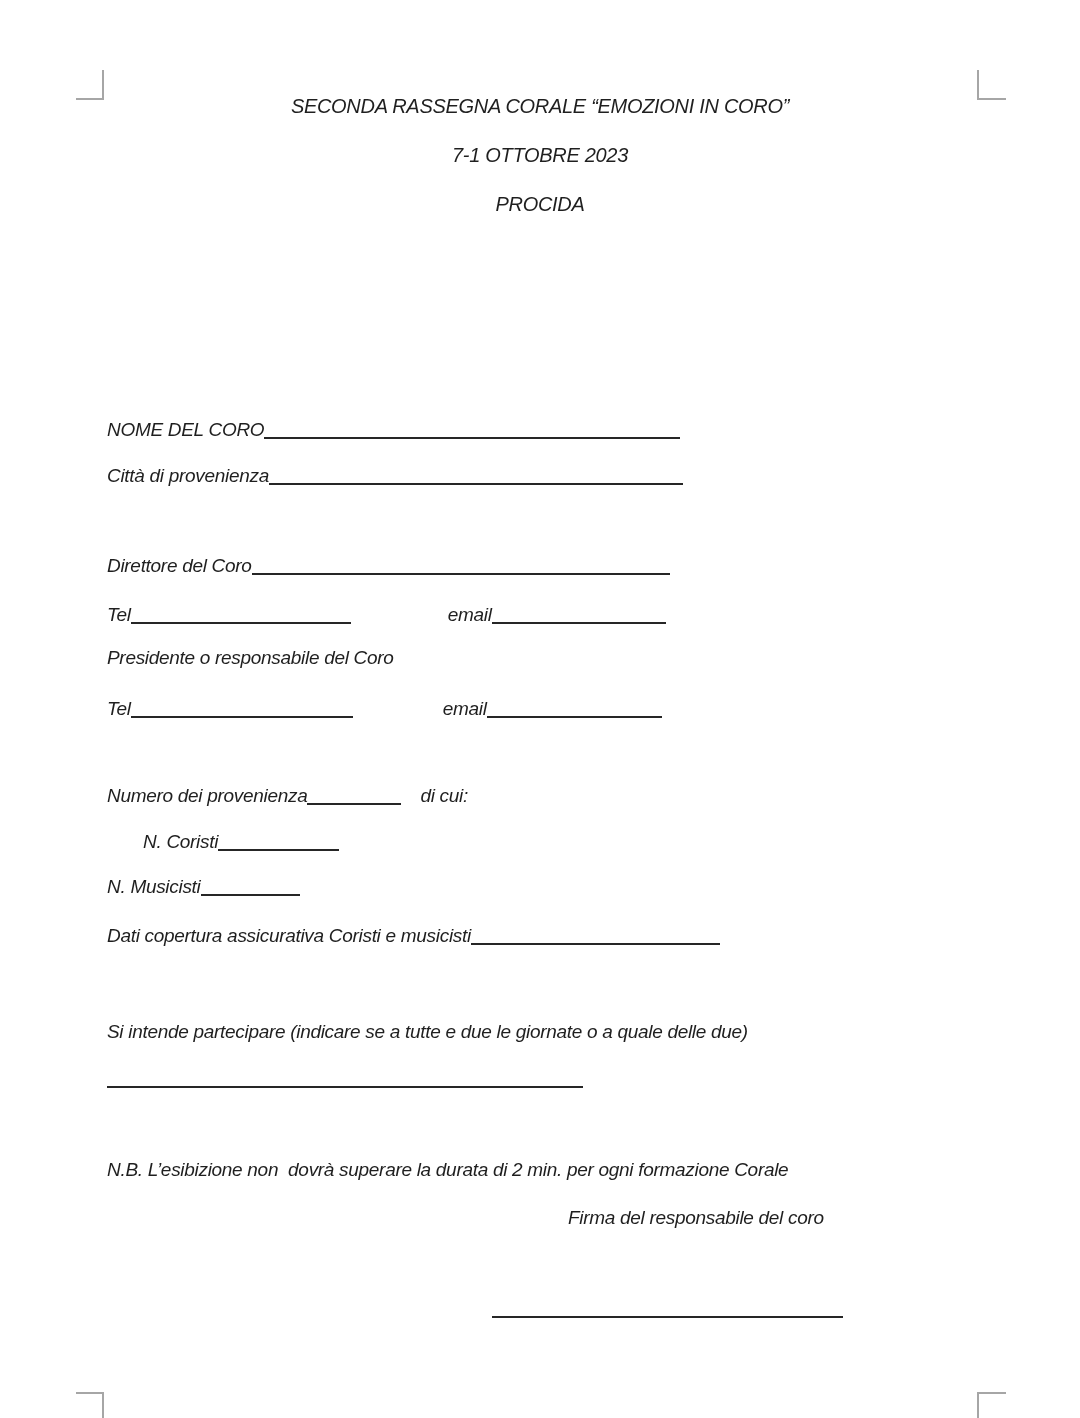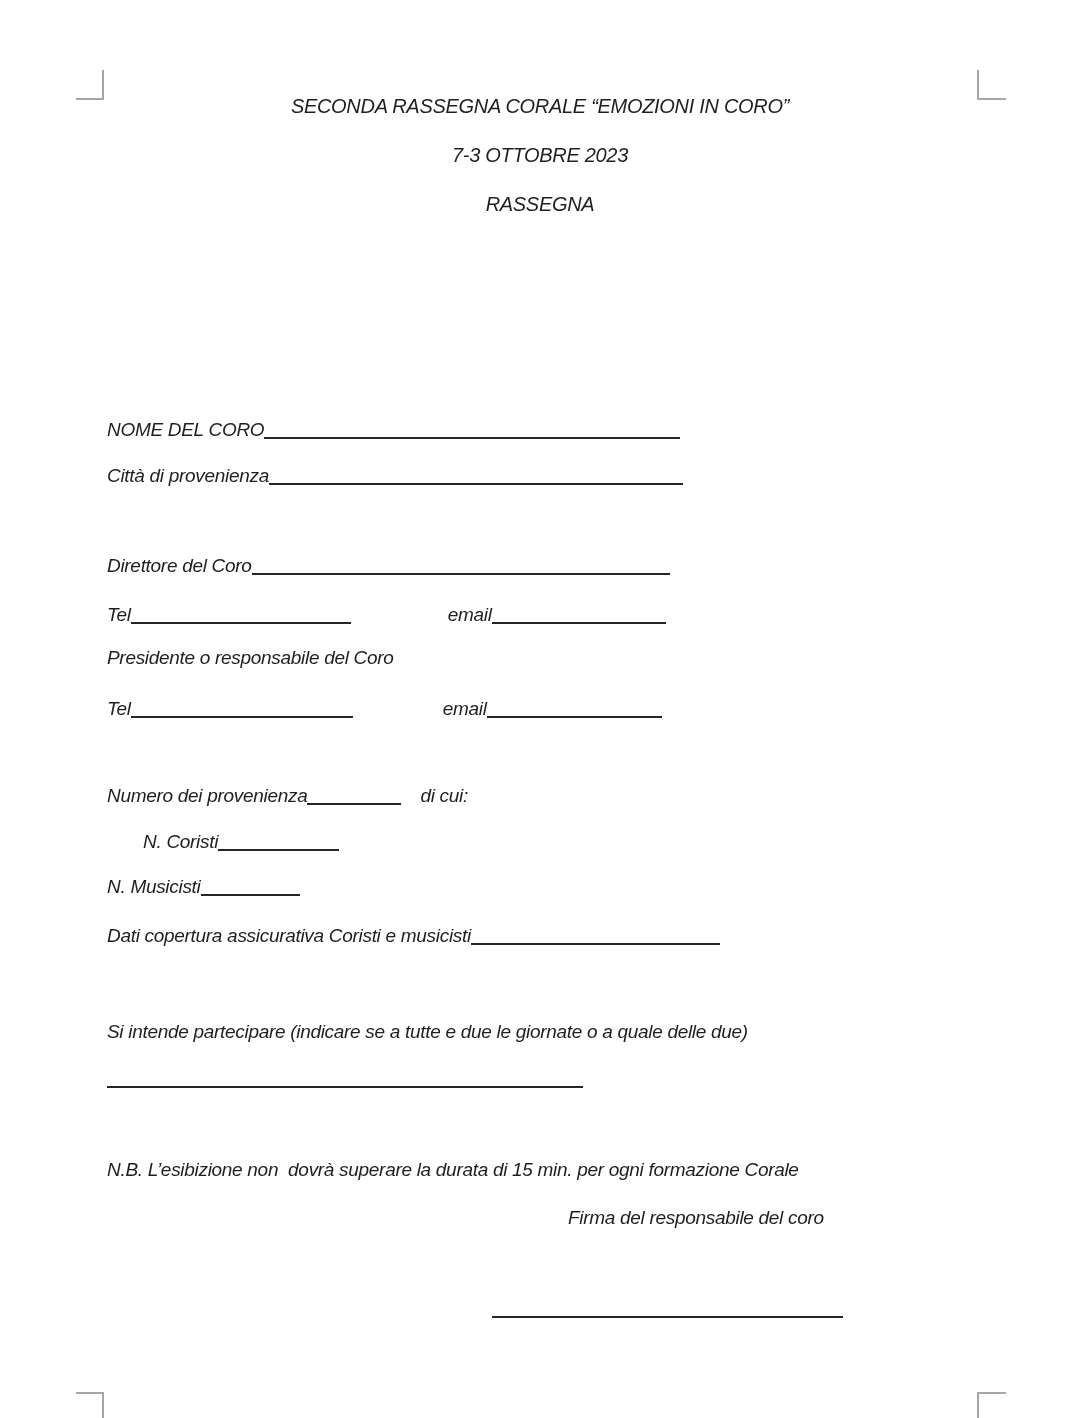--- a/index.html
+++ b/index.html
@@ -62,24 +62,24 @@
 
   <div class="crop tl" style="left:76px; top:70px; width:26px; height:28px;"></div>
   <div class="crop tr" style="left:977px; top:70px; width:27px; height:28px;"></div>
   <div class="crop bl" style="left:76px; top:1392px; width:26px; height:26px;"></div>
   <div class="crop br" style="left:977px; top:1392px; width:27px; height:26px;"></div>
 
   <div class="center-line title-line" style="top:93px;">
     <span class="t">SECONDA RASSEGNA CORALE “EMOZIONI IN CORO”</span>
   </div>
   <div class="center-line title-line" style="top:142px;">
-    <span class="t">7-3 OTTOBRE 2023</span>
+    <span class="t">7-1 OTTOBRE 2023</span>
   </div>
   <div class="center-line title-line" style="top:191px;">
-    <span class="t">RASSEGNA</span>
+    <span class="t">PROCIDA</span>
   </div>
 
   <div class="row" style="left:107px; top:418px; width:573px;">
     <span class="t">NOME DEL CORO</span>
     <span class="fill grow"></span>
   </div>
 
   <div class="row" style="left:107px; top:464px; width:576px;">
     <span class="t">Città di provenienza</span>
     <span class="fill grow"></span>
@@ -129,21 +129,21 @@
   </div>
 
   <div class="row" style="left:107px; top:924px; width:613px;">
     <span class="t">Dati copertura assicurativa Coristi e musicisti</span>
     <span class="fill grow"></span>
   </div>
 
   <div class="hline" style="left:107px; top:1086px; width:476px;"></div>
 
   <div class="row" style="left:107px; top:1158px;">
-    <span class="t">N.B. L’esibizione non  dovrà superare la durata di 15 min. per ogni formazione Corale</span>
+    <span class="t">N.B. L’esibizione non  dovrà superare la durata di 2 min. per ogni formazione Corale</span>
   </div>
 
   <div class="row" style="left:568px; top:1206px;">
     <span class="t">Firma del responsabile del coro</span>
   </div>
 
   <div class="hline" style="left:492px; top:1316px; width:351px;"></div>
 
 </div>
 

